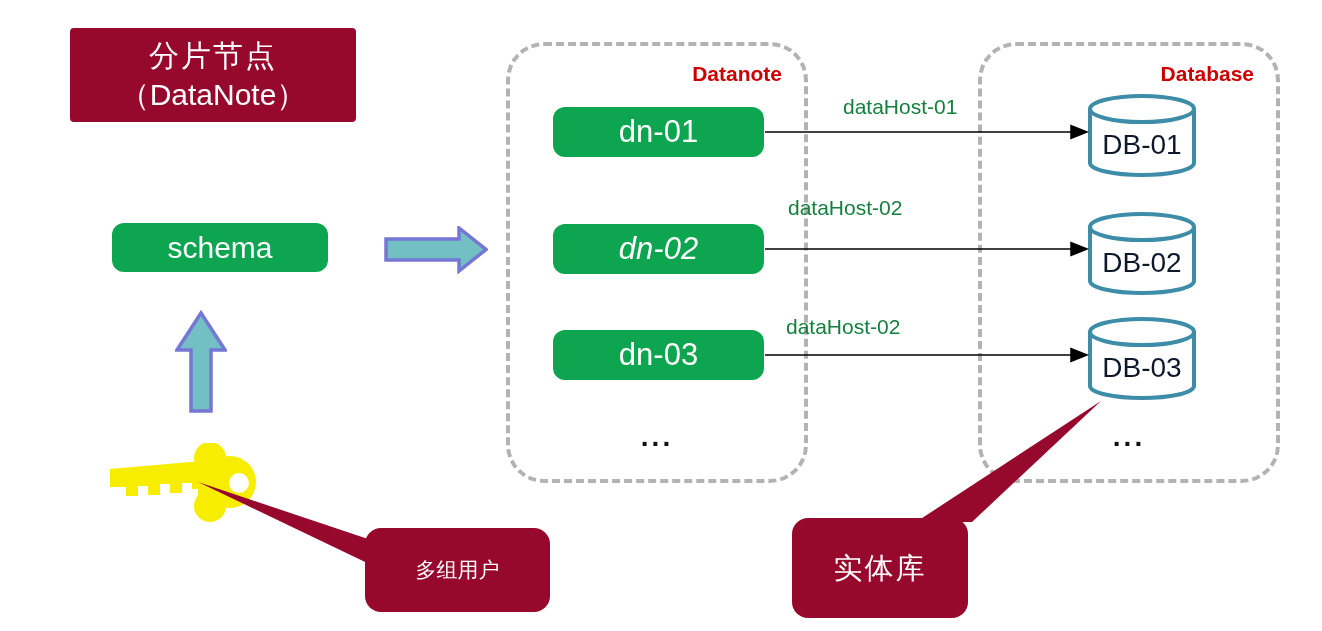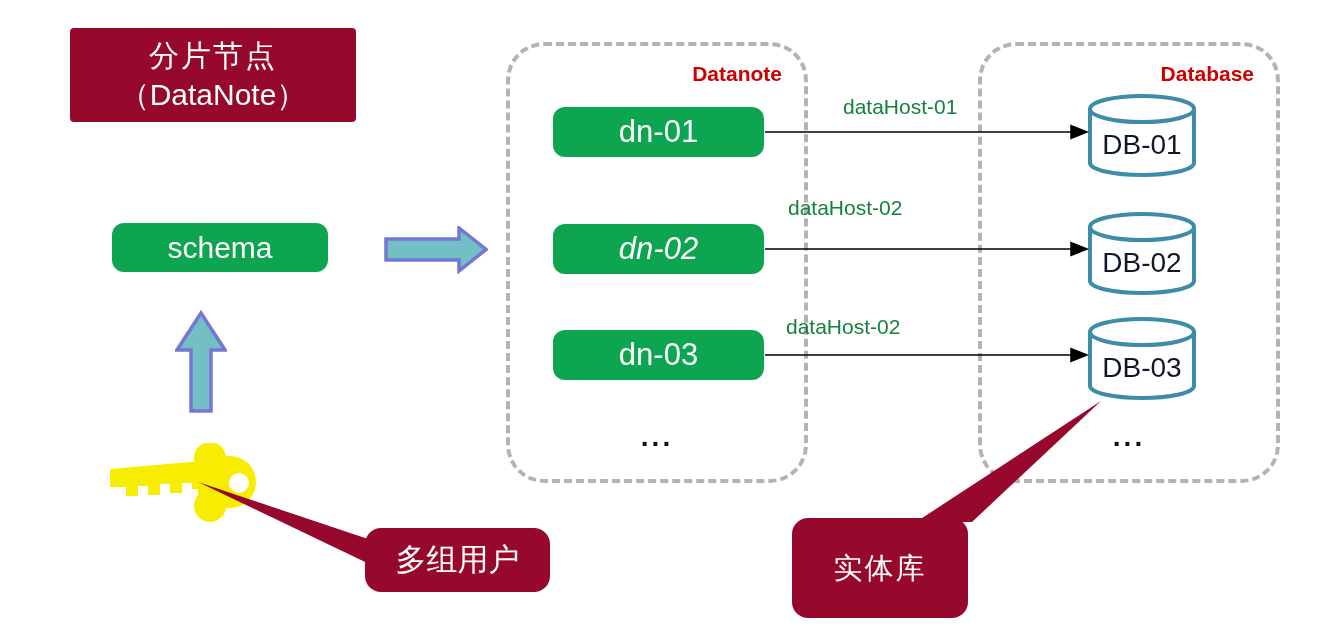--- a/index.html
+++ b/index.html
@@ -80,21 +80,21 @@
   .overlay { position: absolute; left: 0; top: 0; z-index: 5; pointer-events: none; }
 
   
   .callout {
     position: absolute; z-index: 10;
     background: var(--dark-red, #97092c);
     border-radius: 16px;
     color: #fff; text-align: center;
     display: flex; flex-direction: column; justify-content: center;
   }
-  .user-callout { left: 365px; top: 528px; width: 185px; height: 64px; font-size: 31px; }
+  .user-callout { left: 365px; top: 528px; width: 185px; height: 84px; font-size: 21px; }
   .datahost-callout { left: 792px; top: 518px; width: 176px; height: 100px; line-height: 1.25; }
   .datahost-line1 { font-size: 29px; letter-spacing: 2px; }
   .datahost-line2 { font-size: 31px; }
 </style>
 </head>
 <body>
 
 <div class="canvas">
 
   <div class="title-box">

